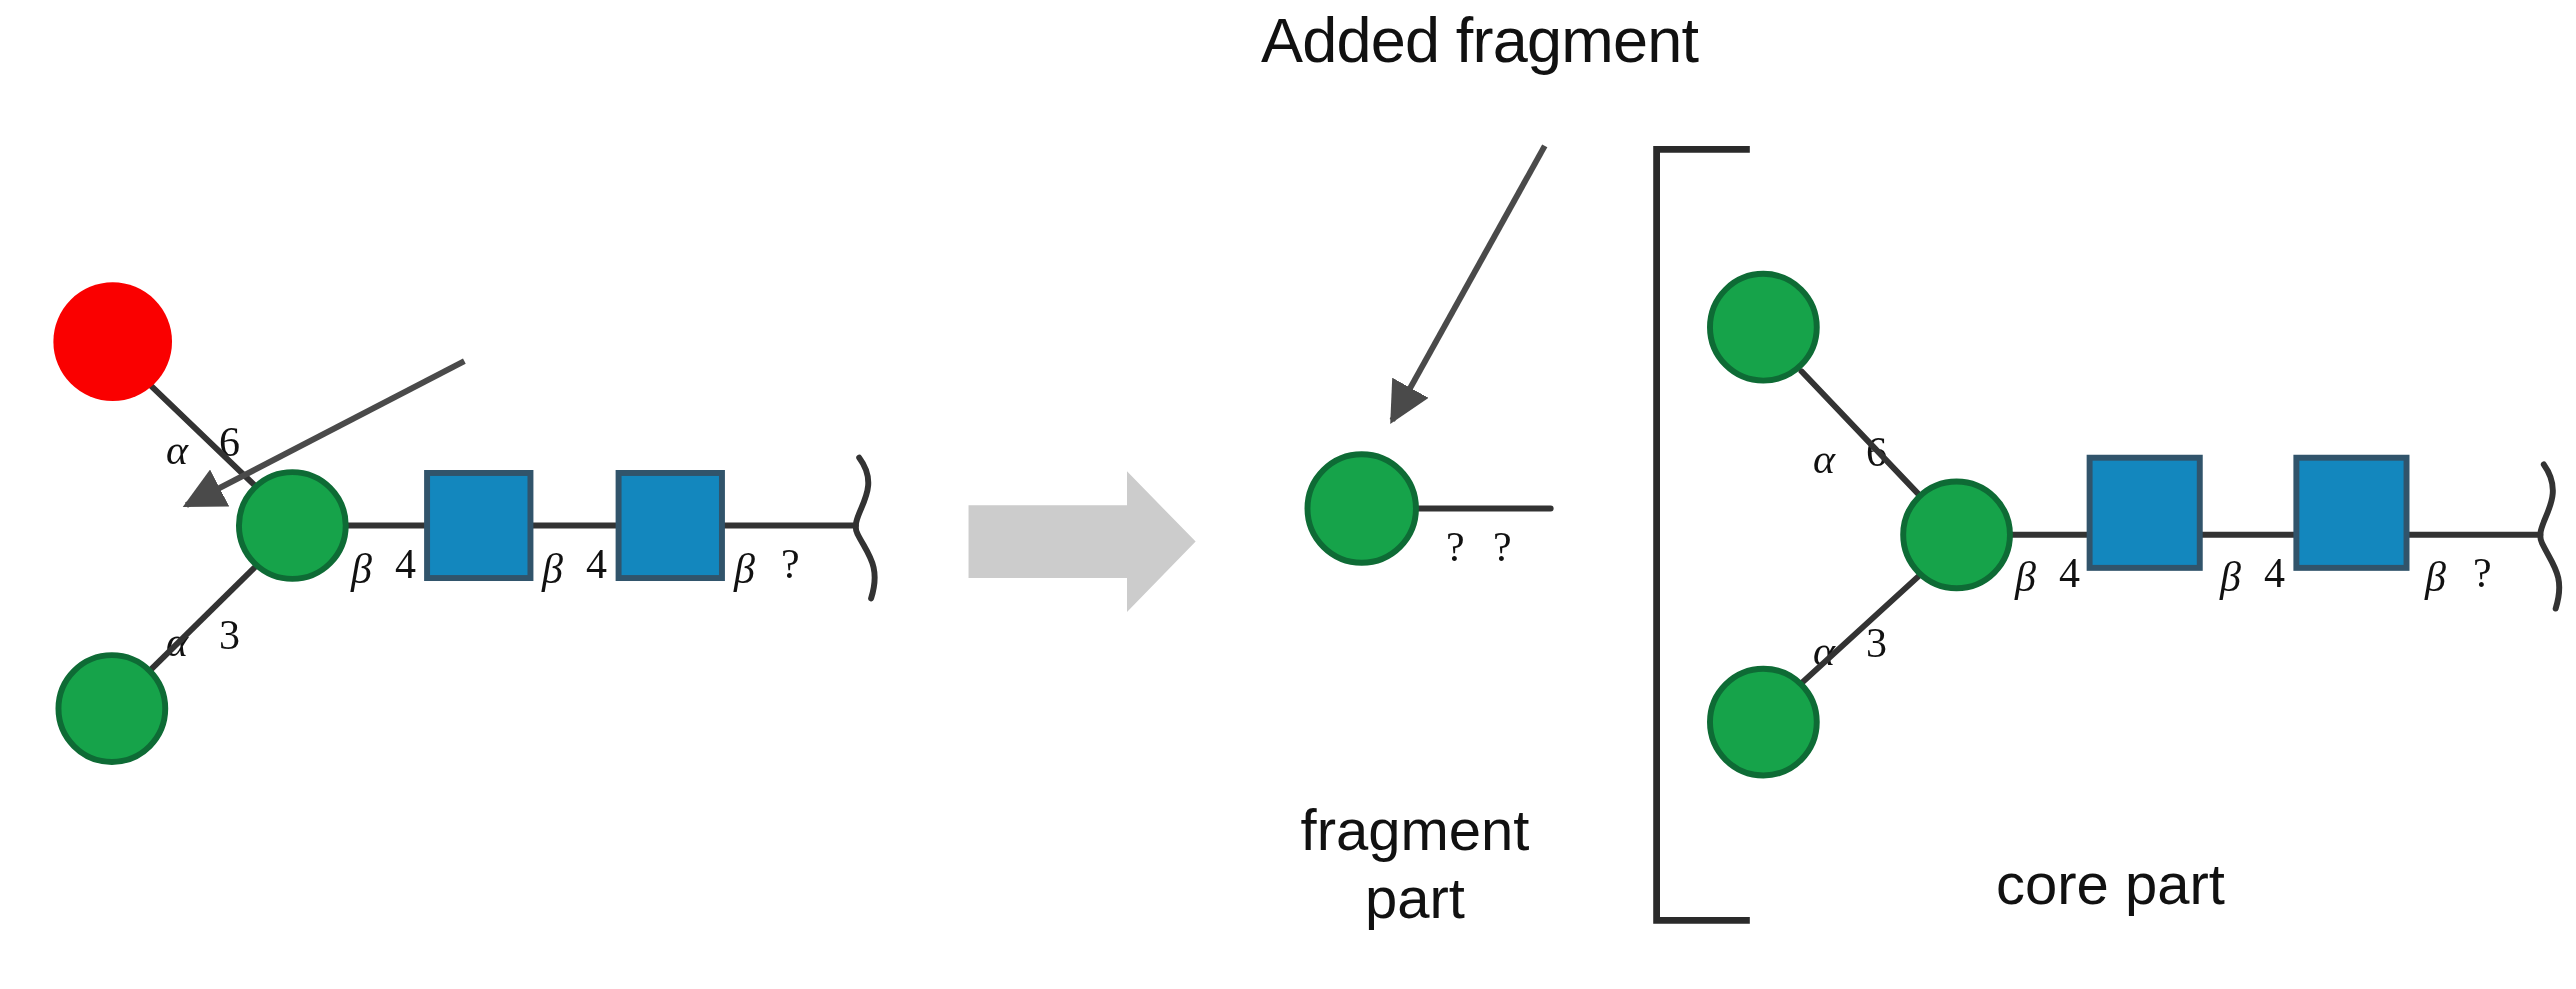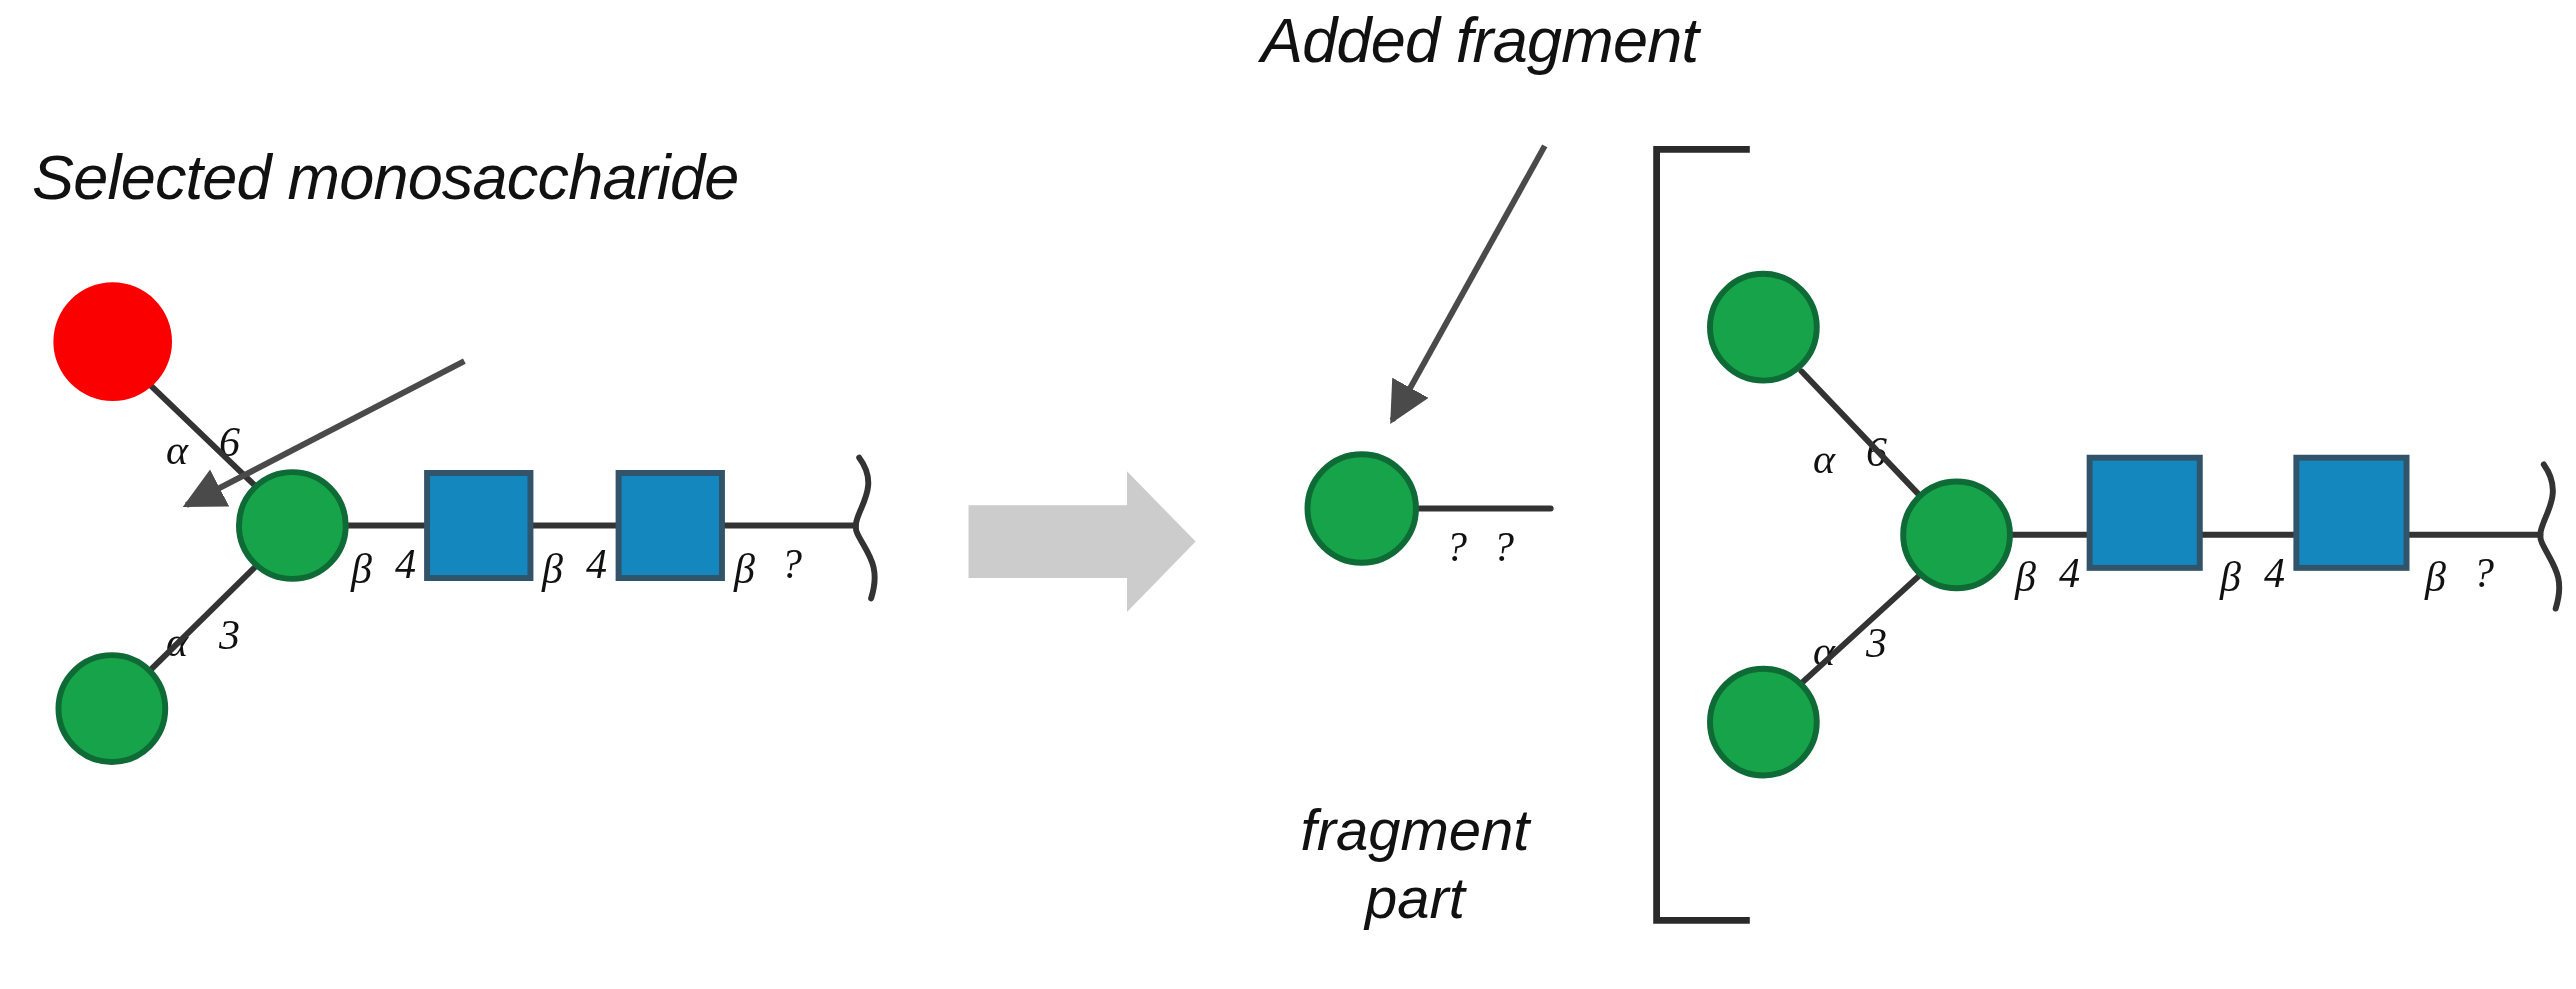--- a/index.html
+++ b/index.html
@@ -13,21 +13,20 @@
     height: 990px;
     background: #ffffff;
     overflow: hidden;
     font-family: "Liberation Sans", sans-serif;
   }
   .label {
     position: absolute;
     color: #111111;
     white-space: pre;
     line-height: 1.05;
-    font-style: italic;
   }
   .title-label {
     font-size: 63px;
     font-weight: 400;
     letter-spacing: -0.8px;
   }
   .caption-label {
     font-size: 58px;
     font-weight: 400;
     text-align: center;
@@ -46,28 +45,28 @@
     width: 2576px;
     height: 990px;
     pointer-events: none;
   }
 </style>
 </head>
 <body>
 
 <div id="canvas">
 
-  <div class="label title-label" style="left:32px; top:144px;">Selected monosaccharide</div>
 
   <div class="label title-label" style="left:1261px; top:6.8px;">Added fragment</div>
 
   <div class="label caption-label" style="left:1271px; top:800px; width:288px;">fragment</div>
 
   <div class="label caption-label" style="left:1271px; top:868px; width:288px;">part</div>
 
+  <div class="label caption-label" style="left:1996px; top:854px; width:288px; text-align:left;">core part</div>
 
   <div class="label link-label greek" style="left:166px; top:428px;">α</div>
   <div class="label link-label" style="left:219px; top:420px;">6</div>
 
   <div class="label link-label greek" style="left:166px; top:620px;">α</div>
   <div class="label link-label" style="left:219px; top:613px;">3</div>
 
   <div class="label link-label greek" style="left:351px; top:547px;">β</div>
   <div class="label link-label" style="left:395px; top:542px;">4</div>
 

